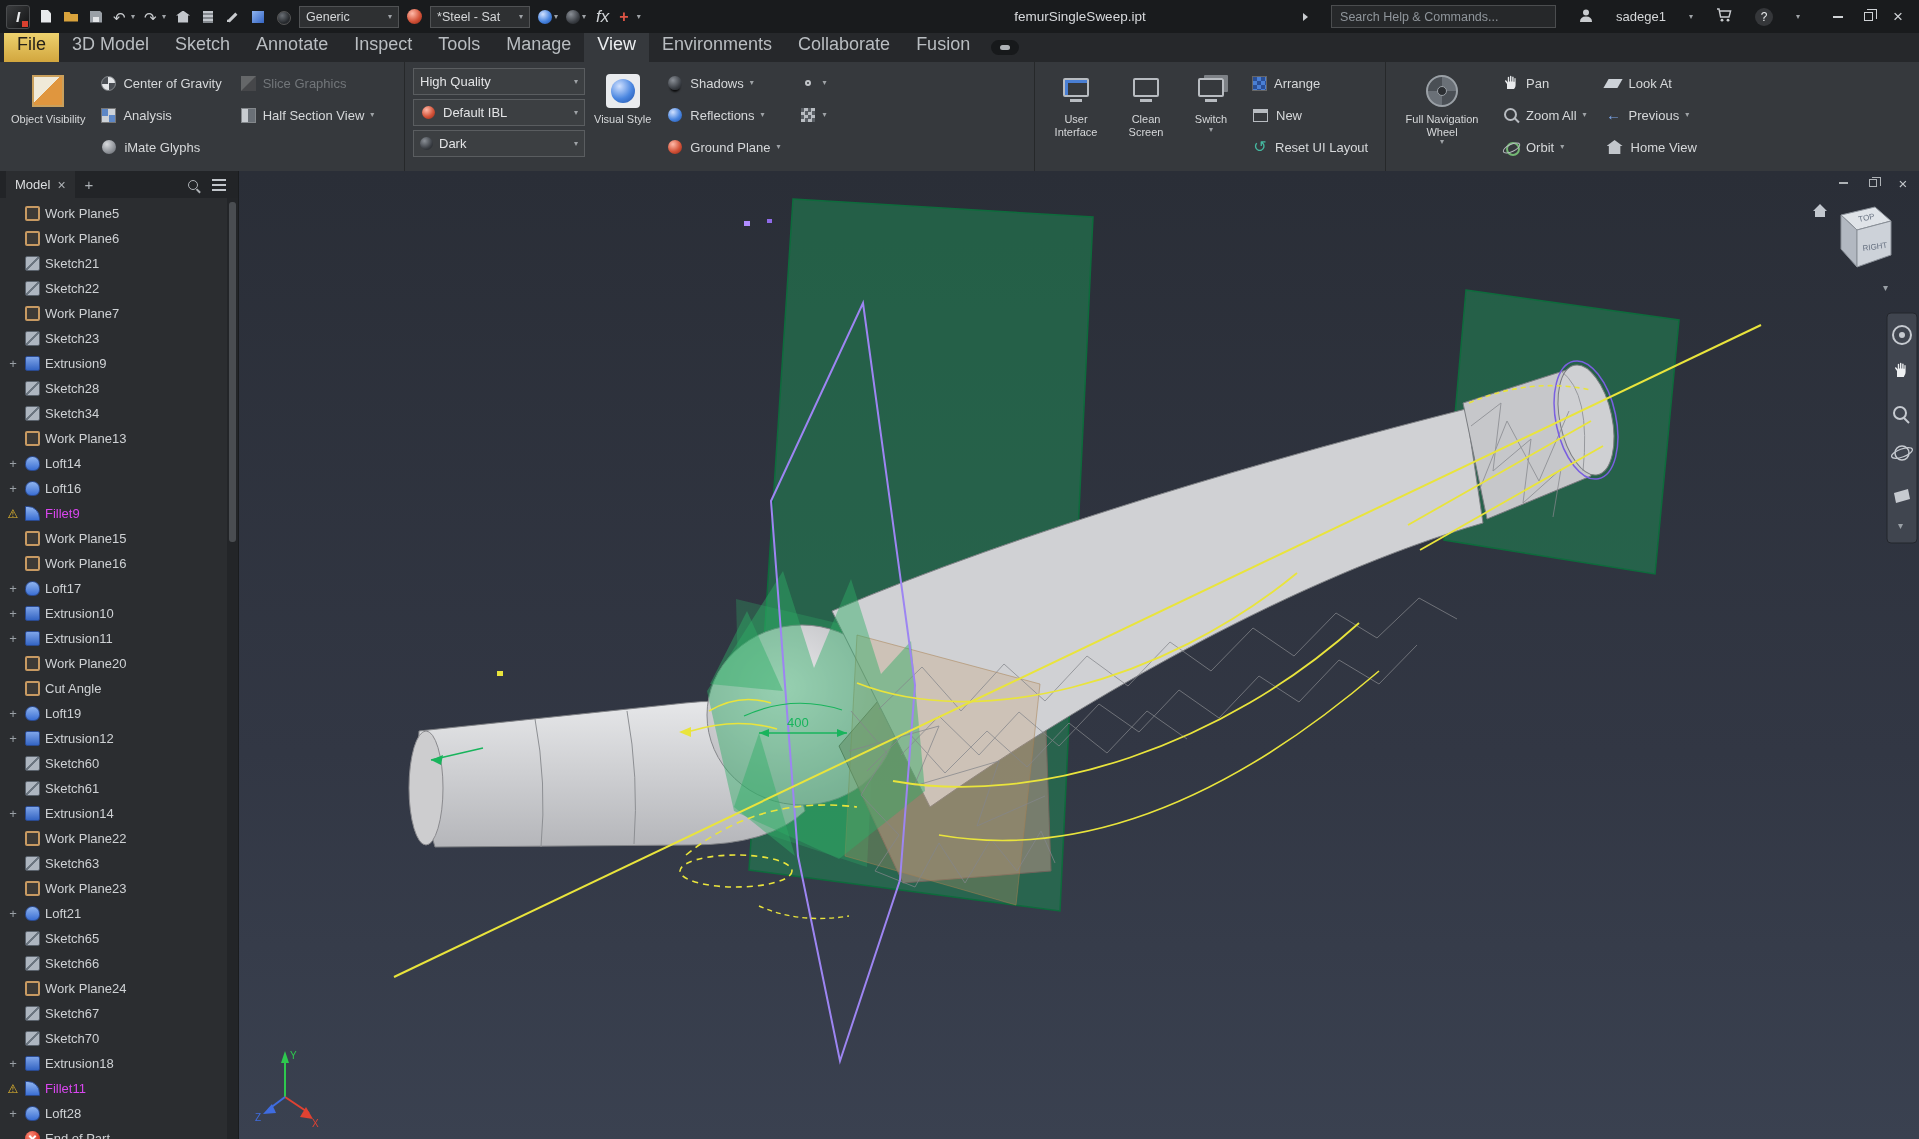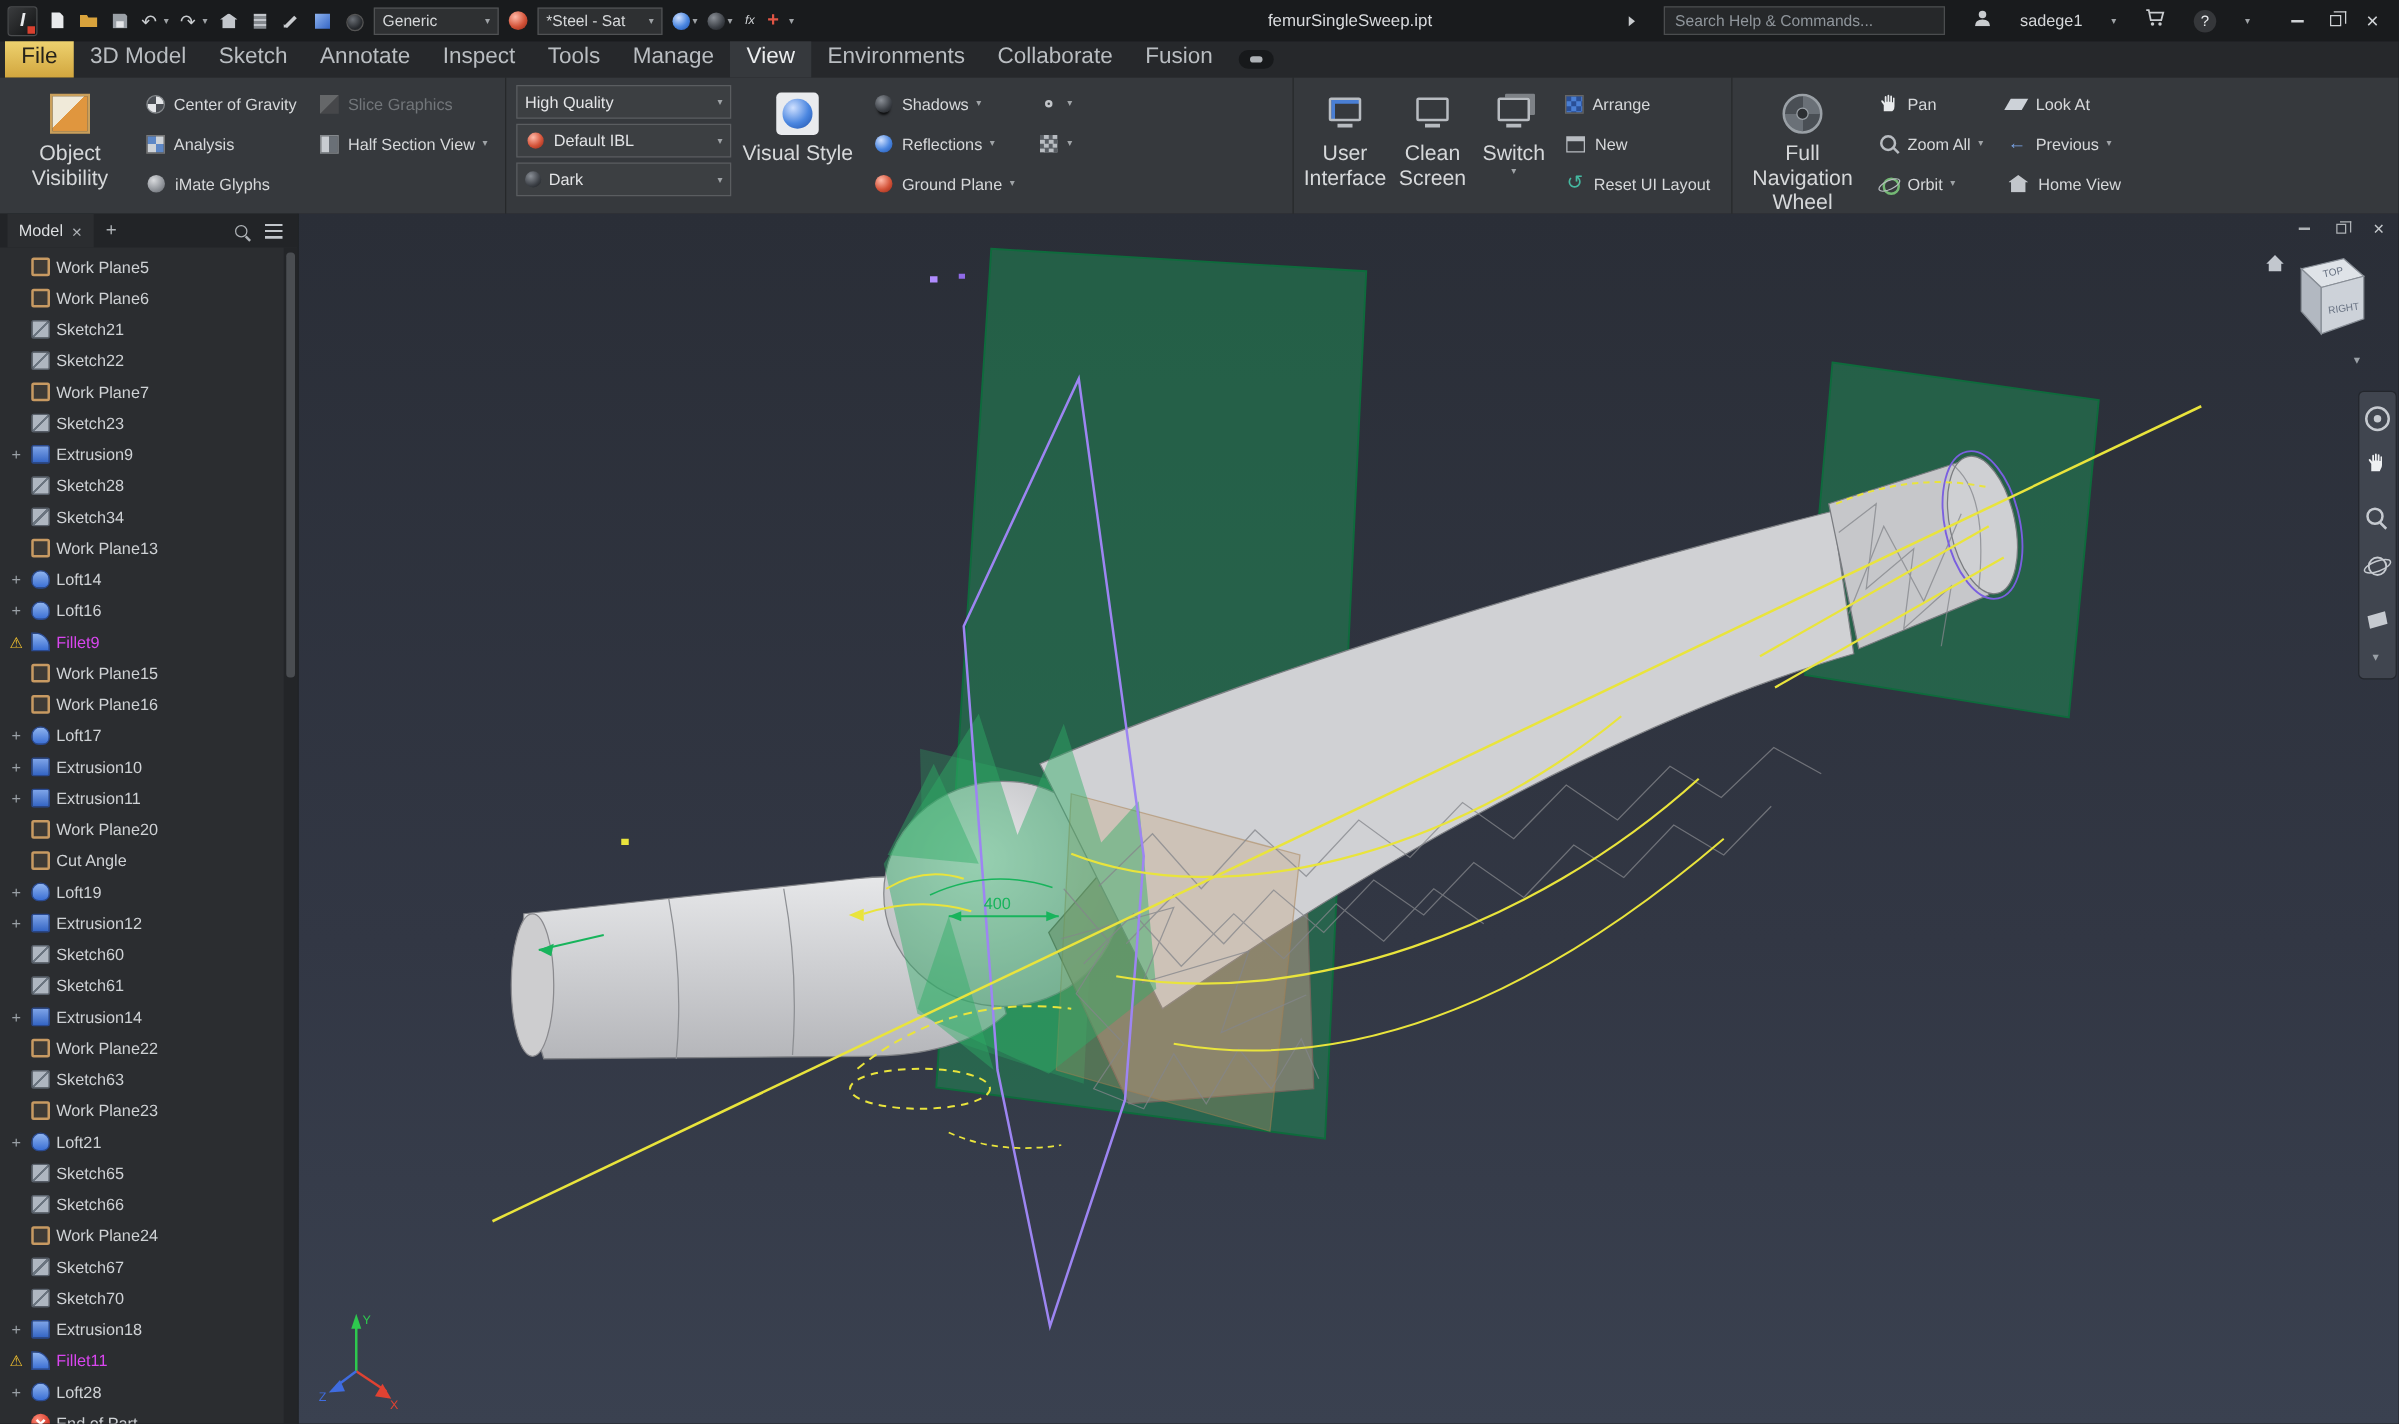--- a/index.html
+++ b/index.html
@@ -39,21 +39,21 @@
   .q-component::before { content:""; position:absolute; left:2px; top:2px; width:12px; height:12px;
       background:linear-gradient(135deg,#8fb4ef,#3465c4); }
   .q-material::before { content:""; position:absolute; left:2px; top:2px; width:12px; height:12px;
       border-radius:50%; background:radial-gradient(circle at 35% 30%,#6a6f75,#26292d 65%); border:1px solid #555; }
   .ic-sphere-red { border-radius:50%; background:radial-gradient(circle at 35% 30%,#ffb9a8,#d4543a 55%,#8e2413); width:15px; height:15px; }
   .ic-sphere-blue { border-radius:50%; background:radial-gradient(circle at 35% 30%,#cfe0ff,#4a86e0 55%,#1d4fa8); width:14px; height:14px; }
   .ic-sphere-dark { border-radius:50%; background:radial-gradient(circle at 35% 30%,#8a8f96,#3c4046 60%,#17191c); width:14px; height:14px; }
   .tcombo { height:22px; background:#2e3032; border:1px solid #505254; display:flex; align-items:center;
             padding:0 6px; gap:6px; font-size:12.5px; color:#d5d7d9; min-width:100px; }
   .tcombo .caret { margin-left:auto; }
-  .fx { font-style:italic; font-size:10px; color:#d0d3d6; padding:0 2px; }
+  .fx { font-style:italic; font-size:17px; color:#d0d3d6; padding:0 2px; }
   .plus-red::before { content:"+"; color:#e05545; font-weight:bold; font-size:16px; }
   .title-center { position:absolute; left:1080px; transform:translateX(-50%); font-size:13.5px; color:#d8dadd; }
   .tb-right { margin-left:auto; display:flex; align-items:center; gap:23px; }
   .mini-arrow { width:0; height:0; border-left:5px solid #c9cccf; border-top:4px solid transparent; border-bottom:4px solid transparent; }
   #search { width:225px; height:23px; background:#26282a; border:1px solid #4b4d4f; color:#d5d7d9;
             font-size:12.5px; padding:0 8px; font-family:"Liberation Sans",sans-serif; }
   #search::placeholder { color:#8f959b; }
   .username { font-size:13px; color:#d5d7d9; }
   .help { width:18px; height:18px; border-radius:50%; background:#35373a; display:flex; align-items:center;
           justify-content:center; font-size:12px; color:#e8eaec; }
@@ -78,21 +78,21 @@
   
   #ribbon { height:109px; background:#36393d; display:flex; }
   .panel { display:flex; align-items:flex-start; padding:6px 8px; gap:6px; }
   .panel + .panel { border-left:1px solid #26282a; }
   .pcol { display:flex; flex-direction:column; gap:2px; }
   .rbtn { display:flex; align-items:center; gap:6px; height:30px; padding:0 6px;
           color:#d6d8da; font-size:13px; white-space:nowrap; border-radius:2px; }
   .rbtn.disabled { color:#72767a; }
   .rbtn.disabled .ic { opacity:.45; filter:grayscale(1); }
   .bigbtn { display:flex; flex-direction:column; align-items:center; padding:4px 3px 2px;
-            color:#d6d8da; font-size:17px; text-align:center; line-height:1.15; }
+            color:#d6d8da; font-size:11px; text-align:center; line-height:1.15; }
   .bigbtn .icwrap { height:38px; display:flex; align-items:center; justify-content:center; margin-bottom:3px; }
   .biglabel { white-space:normal; }
   .combo { display:flex; align-items:center; width:172px; height:27px; background:#3c3f42;
            border:1px solid #5a5d60; color:#e3e4e6; font-size:13px; padding:0 6px; gap:6px; }
   .combo .caret { margin-left:auto; }
   .ic { display:inline-block; width:18px; height:18px; position:relative; flex:0 0 auto; }
   .ic-cog { border-radius:50%; width:15px; height:15px; margin:1px; border:1px solid #84888c;
       background:conic-gradient(#e3e5e8 0 25%,#4a4e54 25% 50%,#e3e5e8 50% 75%,#4a4e54 75%); }
   .ic-analysis { width:15px; height:15px; margin:1px; border:1px solid #777;
       background:conic-gradient(#cdd2d8 0 25%,#5d87c6 25% 50%,#cdd2d8 50% 75%,#5d87c6 75%); }

